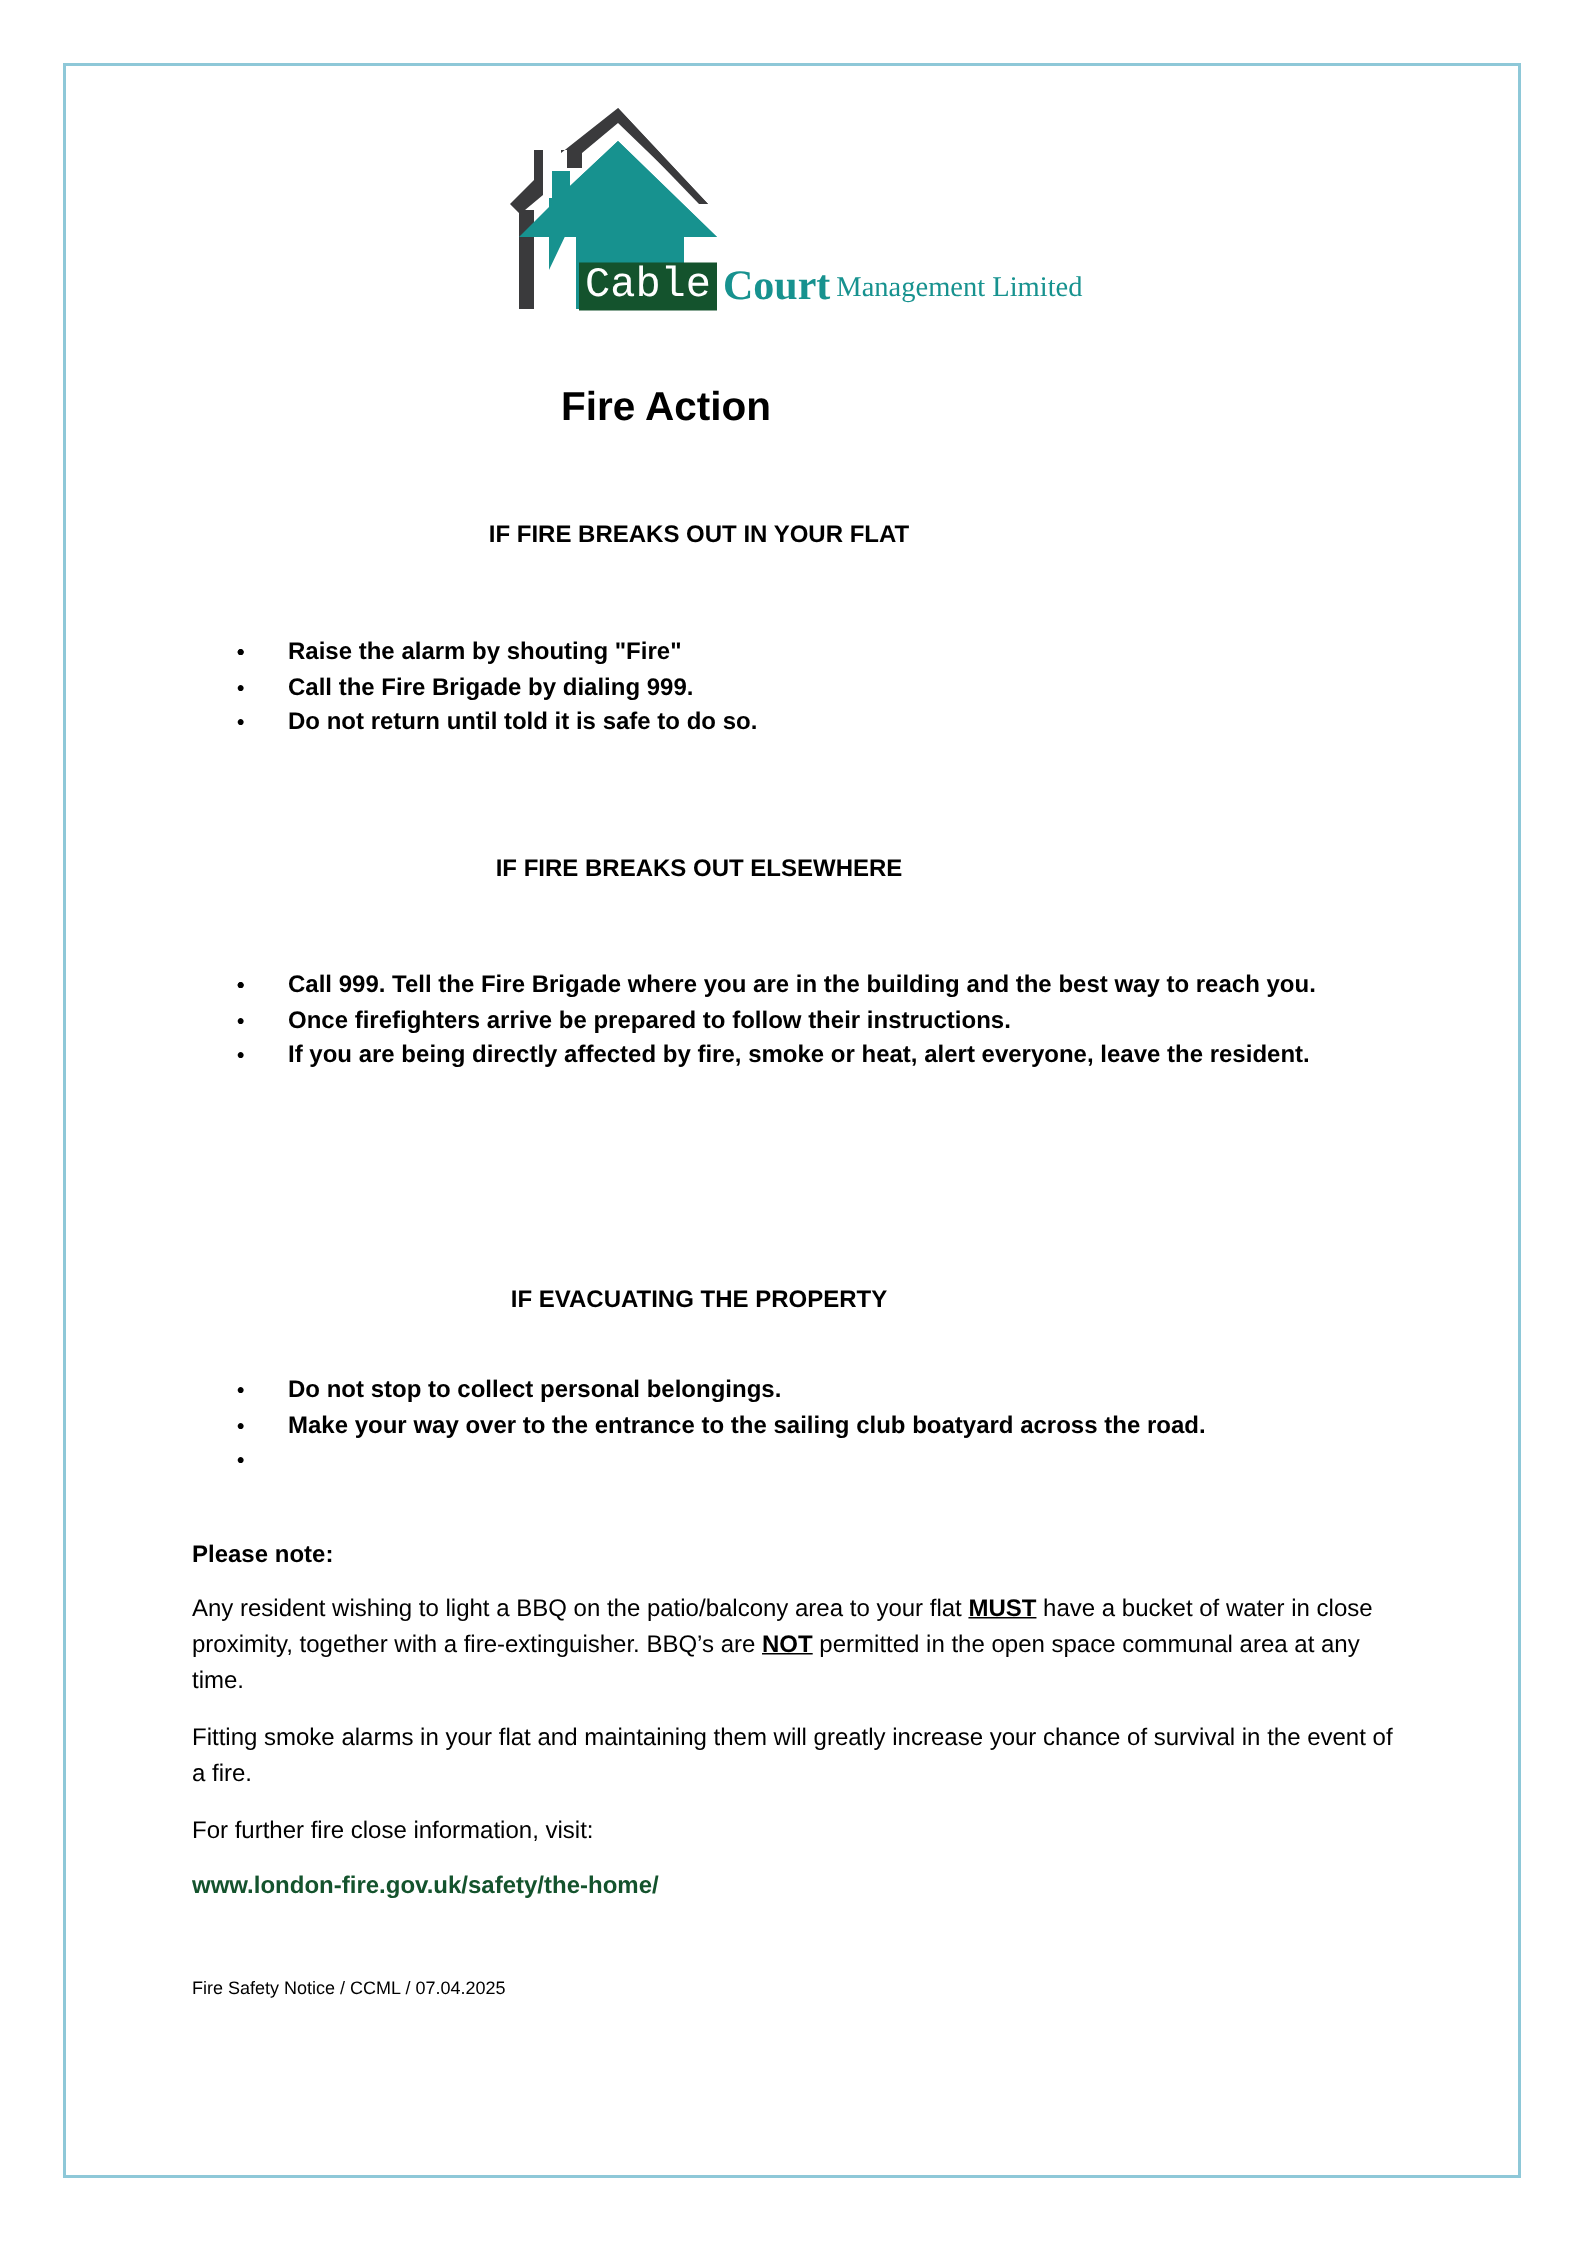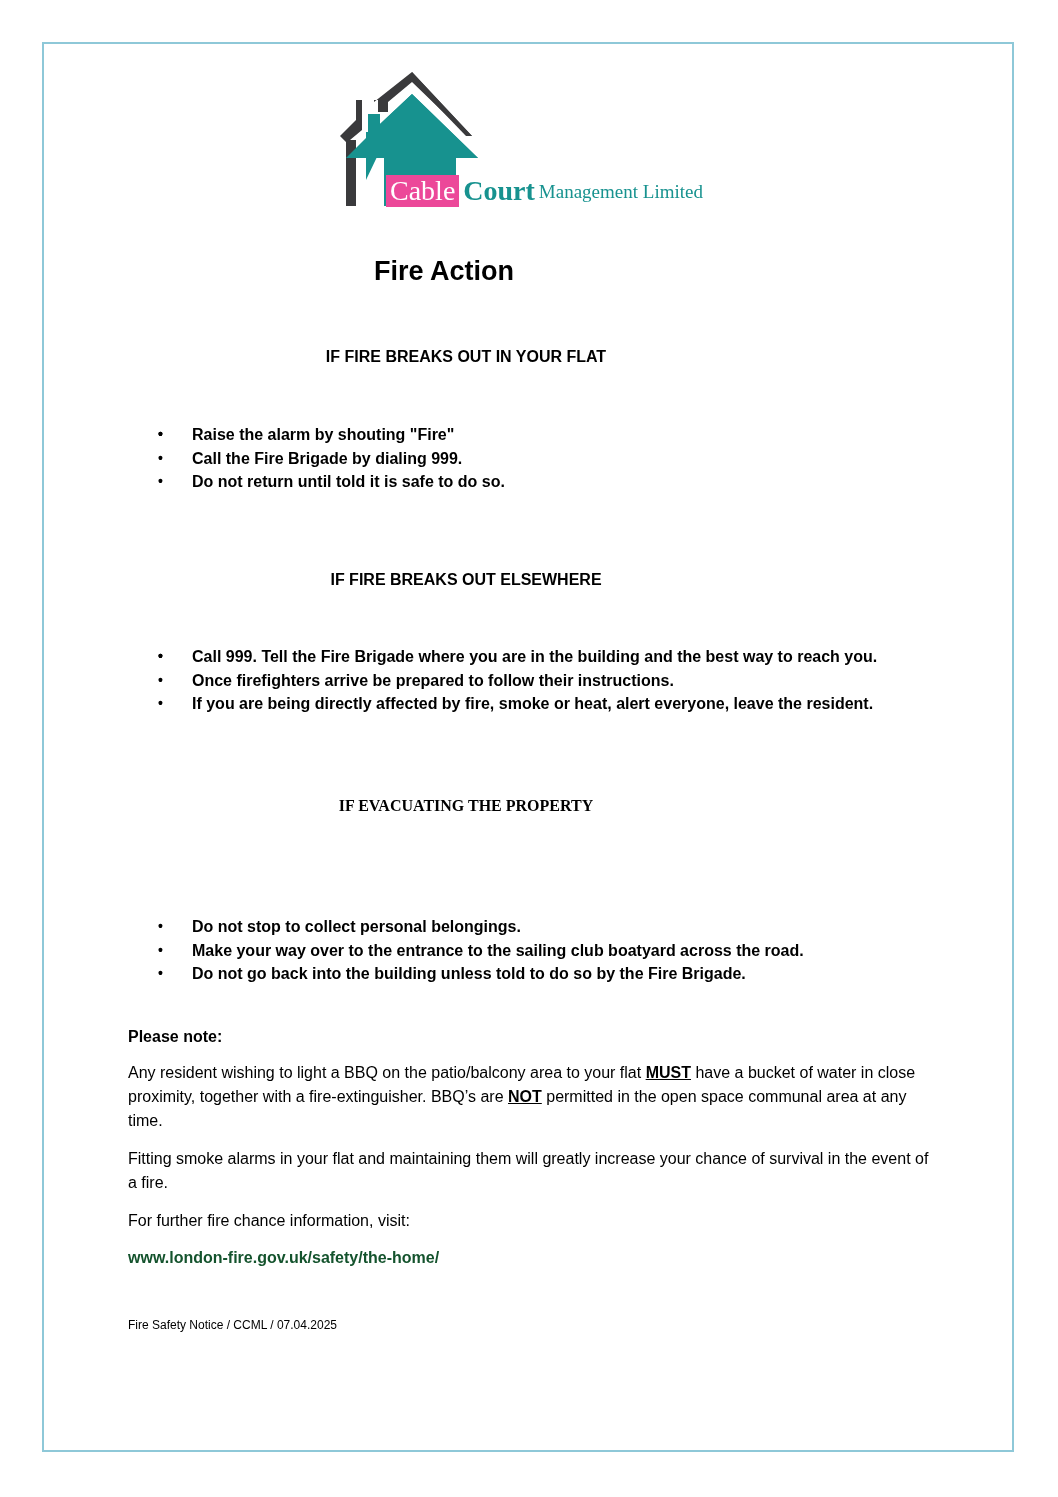--- a/index.html
+++ b/index.html
@@ -39,28 +39,29 @@
     .logo-text {
       position: absolute;
       left: 48px;
       top: 103px;
       white-space: nowrap;
       font-family: "Liberation Serif", "DejaVu Serif", serif;
       line-height: 1;
     }
     .logo-cable {
       display: inline-block;
-      background: #ec4899;
+      background: #14532d;
       color: #ffffff;
       font-size: 28px;
       padding: 2px 4px 2px 4px;
       height: 32px;
       box-sizing: border-box;
       line-height: 28px;
       vertical-align: bottom;
+      font-family: Liberation Mono, monospace;
     }
     .logo-court {
       display: inline-block;
       color: #17928f;
       font-size: 28px;
       font-weight: bold;
       margin-left: 4px;
       vertical-align: bottom;
       line-height: 32px;
     }
@@ -169,36 +170,36 @@
 </ul>
 
 <div class="section-heading" style="top:571px;">IF FIRE BREAKS OUT ELSEWHERE</div>
 <ul class="bullet-list" style="top:645px;">
   <li class="bullet-item"><span class="bullet-dot">•</span></li>
   <li class="bullet-item"><span class="bullet-dot">•</span><span>Call 999. Tell the Fire Brigade where you are in the building and the best way to reach you.</span></li>
   <li class="bullet-item"><span class="bullet-dot">•</span><span>Once firefighters arrive be prepared to follow their instructions.</span></li>
   <li class="bullet-item"><span class="bullet-dot">•</span><span>If you are being directly affected by fire, smoke or heat, alert everyone, leave the resident.</span></li>
 </ul>
 
-<div class="section-heading" style="top:797px;font-family:Liberation Serif, serif;">IF EVACUATING THE PROPERTY</div>
+<div class="section-heading" style="top:858px;">IF EVACUATING THE PROPERTY</div>
 <ul class="bullet-list" style="top:915px;">
   <li class="bullet-item"><span class="bullet-dot">•</span><span>Do not stop to collect personal belongings.</span></li>
   <li class="bullet-item"><span class="bullet-dot">•</span><span>Make your way over to the entrance to the sailing club boatyard across the road.</span></li>
-  <li class="bullet-item"><span class="bullet-dot">•</span><span>Do not go back into the building unless told to do so by the Fire Brigade.</span></li>
+  <li class="bullet-item"><span class="bullet-dot">•</span></li>
 </ul>
 
 <div class="note-block" style="top:1025px;">
   <span class="note-heading">Please note:</span>
 </div>
 
 <div class="note-block" style="top:1061px;">
   <span>Any resident wishing to light a BBQ on the patio/balcony area to your flat </span><span class="emph">MUST</span><span> have a bucket of water in close proximity, together with a fire-extinguisher. BBQ’s are </span><span class="emph">NOT</span><span> permitted in the open space communal area at any time.</span>
 </div>
 
 <div class="note-block" style="top:1147px;">Fitting smoke alarms in your flat and maintaining them will greatly increase your chance of survival in the event of a fire.</div>
 
-<div class="note-block" style="top:1209px;">For further fire chance information, visit:</div>
+<div class="note-block" style="top:1209px;">For further fire close information, visit:</div>
 
 <div class="note-block" style="top:1246px;">
   <a class="link">www.london-fire.gov.uk/safety/the-home/</a>
 </div>
 
 <div class="footer">Fire Safety Notice / CCML / 07.04.2025</div>
 
 </body></html>

